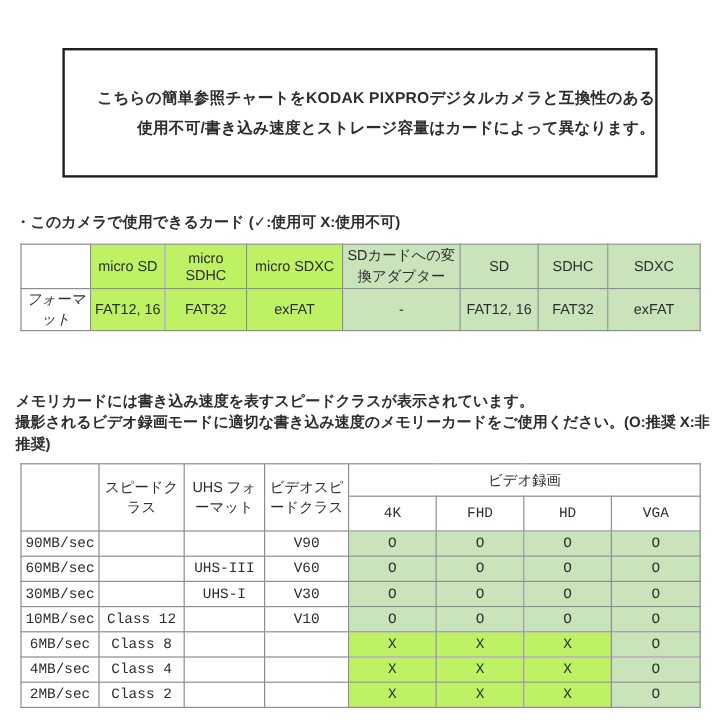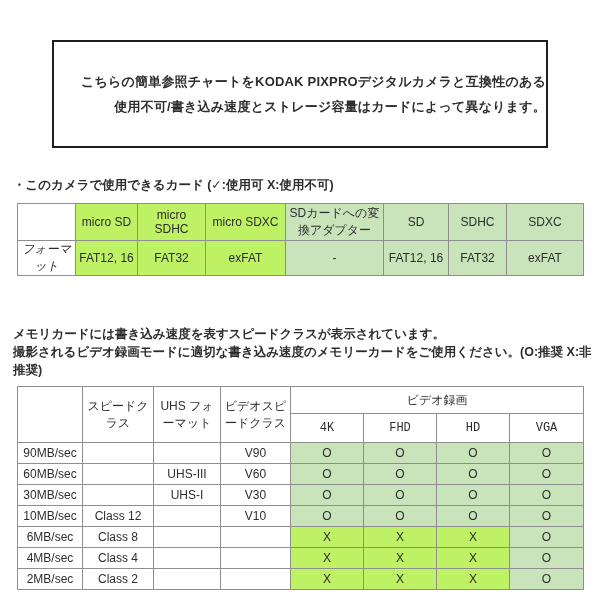--- a/index.html
+++ b/index.html
@@ -38,21 +38,21 @@
     text-align:center;vertical-align:middle;
     padding:0 2px;font-size:12px;font-weight:500;
     overflow:hidden;
   }
   .t1 .r-head td{height:36px;}
   .t1 .r-format td{height:34px;}
   .t1 .r-capacity td{height:26px;}
   .t1 .r-compat td{height:23px;}
   .t2 .r-head1 td{height:26px;}
   .t2 .r-head2 td{height:28px;font-family:Liberation Mono, monospace;}
-  .t2 .r-body td{height:20px;}
+  .t2 .r-body td{height:20px;font-family:Liberation Mono, monospace;}
   .lbl{font-size:11.5px;font-style:italic;}
   .pink{background:#bef264;}
   .green{background:#c9e3ba;}
   .white{background:#ffffff;}
   .marks{font-size:11px;}
 </style>
 </head>
 <body>
 
 <div class="intro-box">

